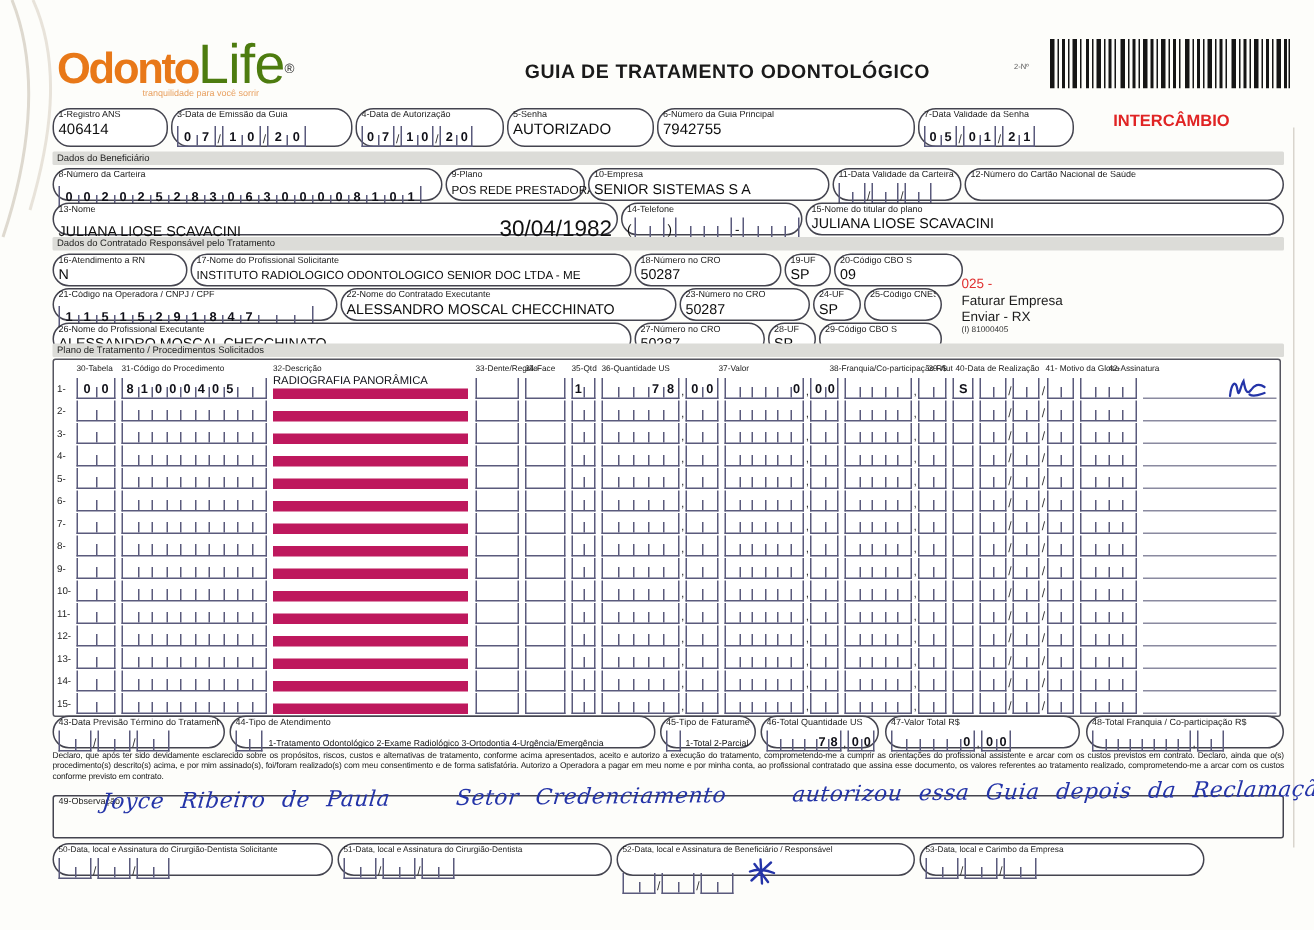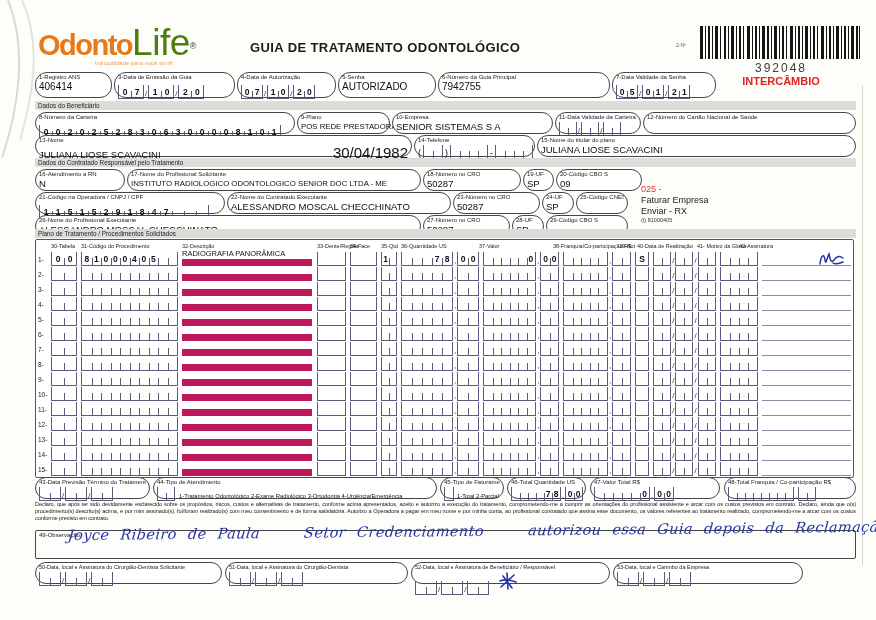--- a/index.html
+++ b/index.html
@@ -9,21 +9,21 @@
   .edge-art{position:absolute;left:0;top:0;pointer-events:none;}
   .right-edge{position:absolute;left:862px;top:85px;width:1px;height:480px;background:#d9d5cd;}
 
   
   .logo{position:absolute;left:38px;top:28px;line-height:30px;white-space:nowrap;}
   .logo .od{color:#e87818;font-weight:bold;font-size:29px;letter-spacing:-1.5px;}
   .logo .lf{color:#4d7c0f;font-weight:normal;font-size:37px;letter-spacing:-0.5px;}
   .logo .reg{color:#2f2f2f;font-size:9px;vertical-align:super;}
   .tagline{position:absolute;left:95px;top:60px;font-size:6px;color:#e8a060;}
 
-  .title{position:absolute;left:250px;top:40px;width:370px;text-align:left;
+  .title{position:absolute;left:250px;top:40px;width:370px;text-align:right;
          font-size:13px;font-weight:bold;letter-spacing:.4px;color:#1a1a1a;}
 
   .bc-label{position:absolute;left:676px;top:42px;font-size:5px;color:#555;}
   .barcode{position:absolute;left:700px;top:26px;}
   .bc-number{position:absolute;left:700px;top:61px;width:162px;text-align:center;
              font-size:12px;letter-spacing:2px;color:#3a3a3a;}
   .bc-tag{position:absolute;left:700px;top:75px;width:162px;text-align:center;
           font-size:11px;font-weight:bold;color:#e02424;}
 
   
@@ -147,21 +147,20 @@
         <rect x="133" width="1" height="33"></rect>
         <rect x="136" width="3" height="33"></rect>
       <rect x="141" width="1" height="33"></rect>
         <rect x="144" width="2" height="33"></rect>
         <rect x="148" width="1" height="33"></rect>
       <rect x="151" width="3" height="33"></rect>
         <rect x="156" width="2" height="33"></rect>
         <rect x="159" width="1" height="33"></rect>
     </g>
   </svg>
-  <div class="bc-number">392048</div>
   <div class="bc-tag">INTERCÂMBIO</div>
 
   <div class="fbox" style="left:35px;top:72px;width:77px;height:26px">
     <span class="flabel">1-Registro ANS</span>
     <span class="fvalue big">406414</span>
   </div>
   <div class="fbox" style="left:114px;top:72px;width:121px;height:26px">
     <span class="flabel">3-Data de Emissão da Guia</span>
     <span class="cw12 comb">
         <span class="comb-group">

